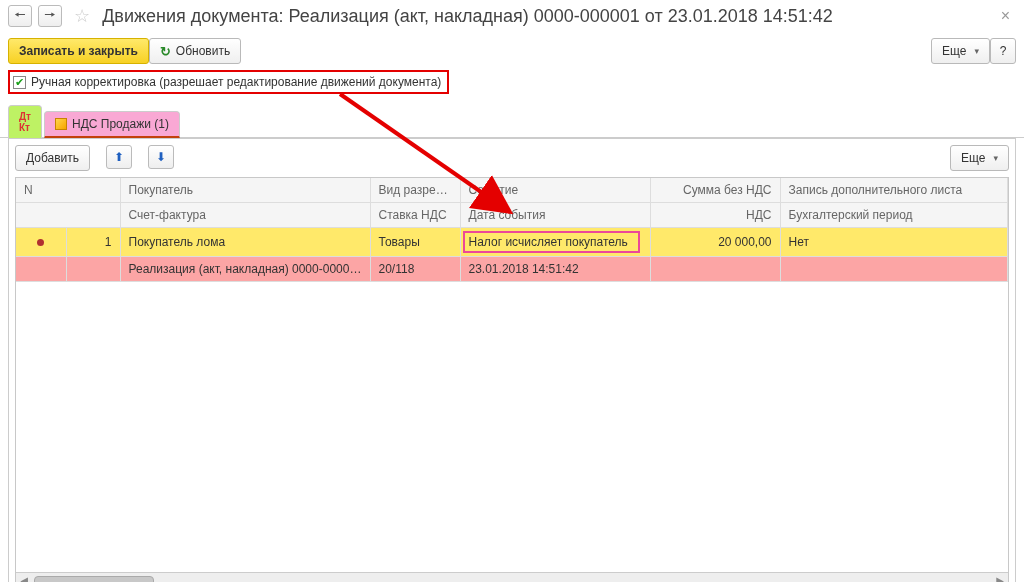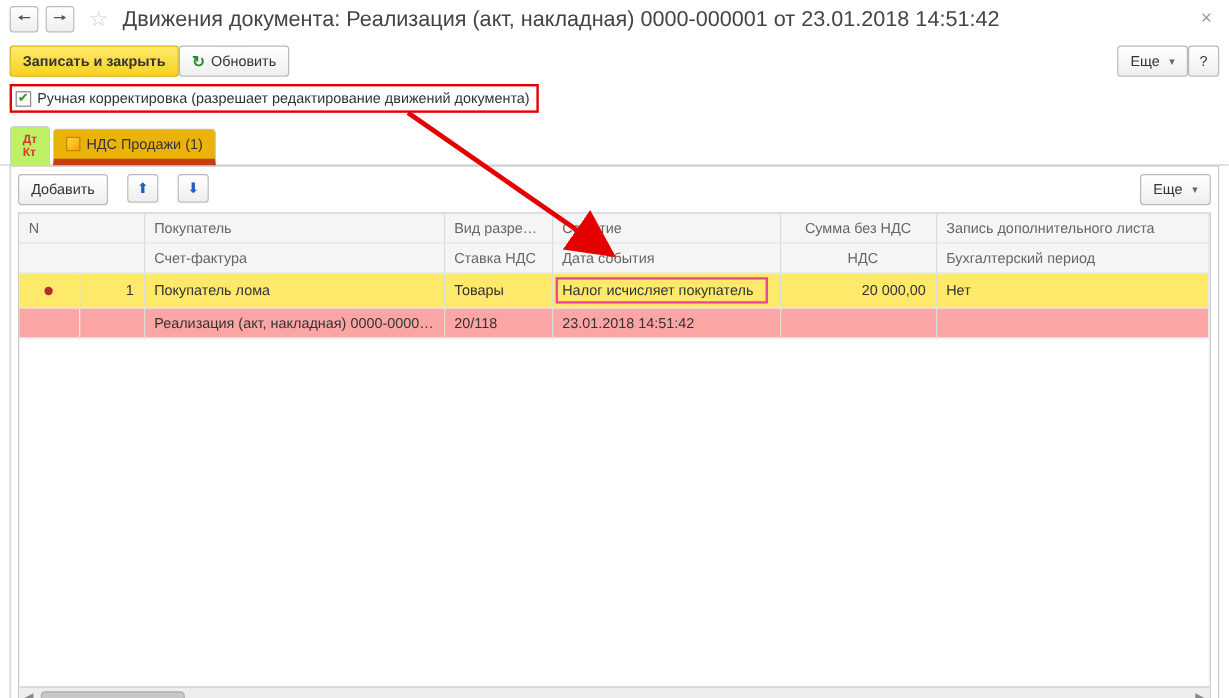--- a/index.html
+++ b/index.html
@@ -17,21 +17,21 @@
   .btn-more::after { content: "▾"; font-size: 9px; margin-left: 3px; color: #666; }
   .btn-help { width: 26px; padding: 0; justify-content: center; }
   .spacer { flex: 1; }
   .refresh-icon { color: #2a8a2a; font-weight: bold; font-size: 13px; }
 
   .checkbox-row { display: inline-flex; align-items: center; gap: 5px; margin: 0 8px 4px 8px; border: 2px solid #e40000; padding: 3px 6px 3px 3px; }
   .checkbox { width: 13px; height: 13px; border: 1px solid #888; display: flex; align-items: center; justify-content: center; color: #1aa01a; font-size: 11px; line-height: 1; cursor: pointer; background:#fff; }
 
   .tabs { display: flex; align-items: flex-end; padding-left: 8px; border-bottom: 1px solid #ccc; margin-top: 6px; gap: 2px; }
   .tab { border: 1px solid #ccc; border-bottom: none; border-radius: 4px 4px 0 0; padding: 5px 10px; background: #bef264; display: flex; align-items: center; gap: 5px; cursor: pointer; position: relative; top: 1px; }
-  .tab.active { background: #eab308; border-bottom: 6px solid #c2410c; }
+  .tab.active { background: #f9a8d4; border-bottom: 2px solid #c2410c; }
   .tab-icon1 { color: #d33; font-size: 10px; font-weight: bold; }
   .tab-icon2 { width: 12px; height: 12px; background: linear-gradient(135deg,#ffd54a,#f7a400); border: 1px solid #c98400; }
 
   .panel { border: 1px solid #ccc; margin: 0 8px 8px 8px; height: 452px; display: flex; flex-direction: column; }
   .panel-toolbar { display: flex; align-items: flex-start; padding: 6px; gap: 16px; }
   .icon-btn { width: 26px; height: 24px; border: 1px solid #bbb; background: linear-gradient(#fff,#eee); border-radius: 3px; display: flex; align-items: center; justify-content: center; cursor: pointer; color: #2060c0; font-size: 12px; }
 
   .grid-wrap { border: 1px solid #c8c8c8; margin: 0 6px 0 6px; flex: 1; display: flex; flex-direction: column; overflow: hidden; }
   table { border-collapse: collapse; width: 100%; table-layout: fixed; }
   th, td { border-right: 1px solid #ddd; border-bottom: 1px solid #ddd; padding: 5px 8px; text-align: left; font-weight: normal; color: #555; white-space: nowrap; overflow: hidden; text-overflow: ellipsis; }
@@ -120,29 +120,29 @@
           <col class="col-event">
           <col class="col-sum">
           <col class="col-rec">
       </colgroup>
       <thead>
         <tr>
           <th colspan="2">N</th>
           <th>Покупатель</th>
           <th>Вид разрешает</th>
           <th>Событие</th>
-          <th style="text-align:center;margin-top:28px;">Сумма без НДС</th>
+          <th style="text-align:right;margin-top:28px;">Сумма без НДС</th>
           <th>Запись дополнительного листа</th>
         </tr>
         <tr>
           <th colspan="2"></th>
           <th>Счет-фактура</th>
           <th>Ставка НДС</th>
           <th>Дата события</th>
-          <th style="text-align:center;padding-left:16px;">НДС</th>
+          <th style="text-align:right;padding-left:16px;">НДС</th>
           <th>Бухгалтерский период</th>
         </tr>
       </thead>
       <tbody>
         <tr class="row-yellow">
           <td class="col-n" style="text-align:center;"><span class="dot"></span></td>
           <td class="col-num">1</td>
           <td>Покупатель лома</td>
           <td>Товары</td>
           <td><span class="red-box">Налог исчисляет покупатель</span></td>

